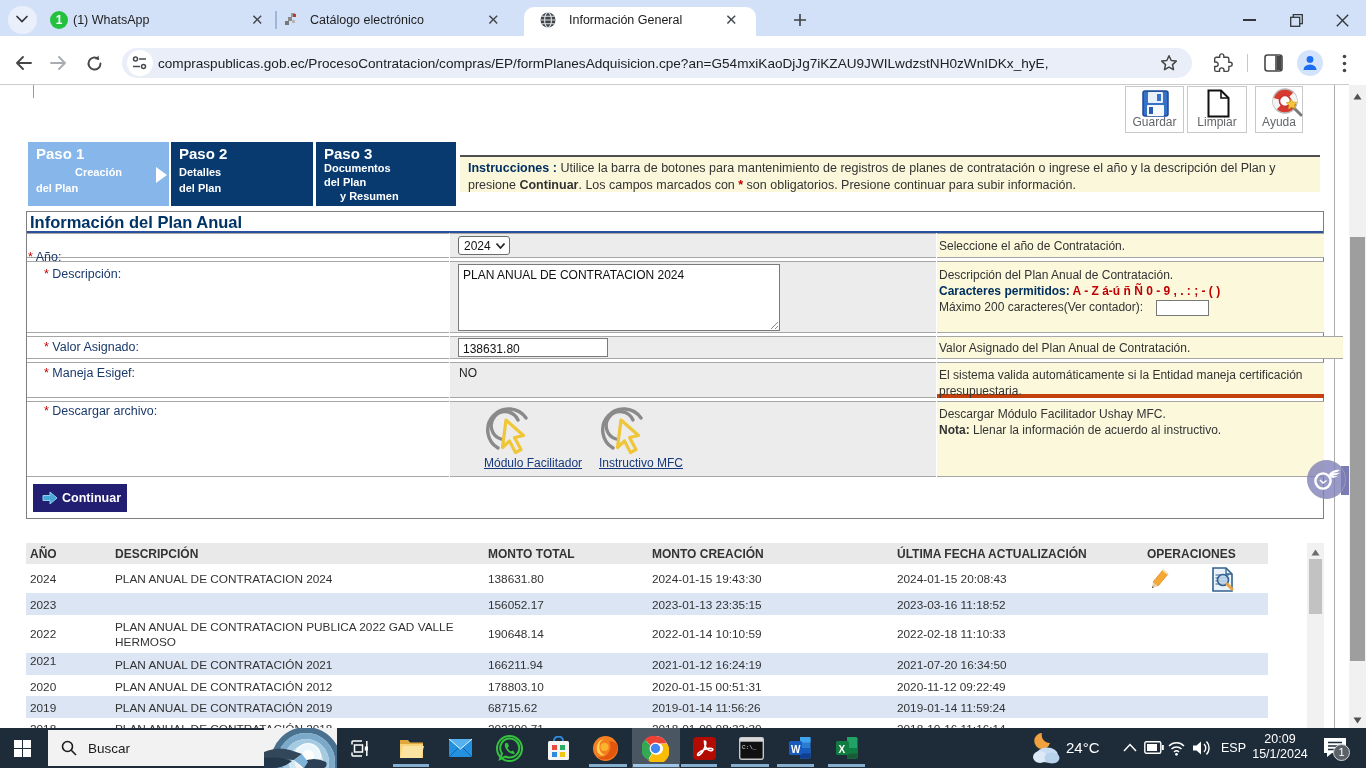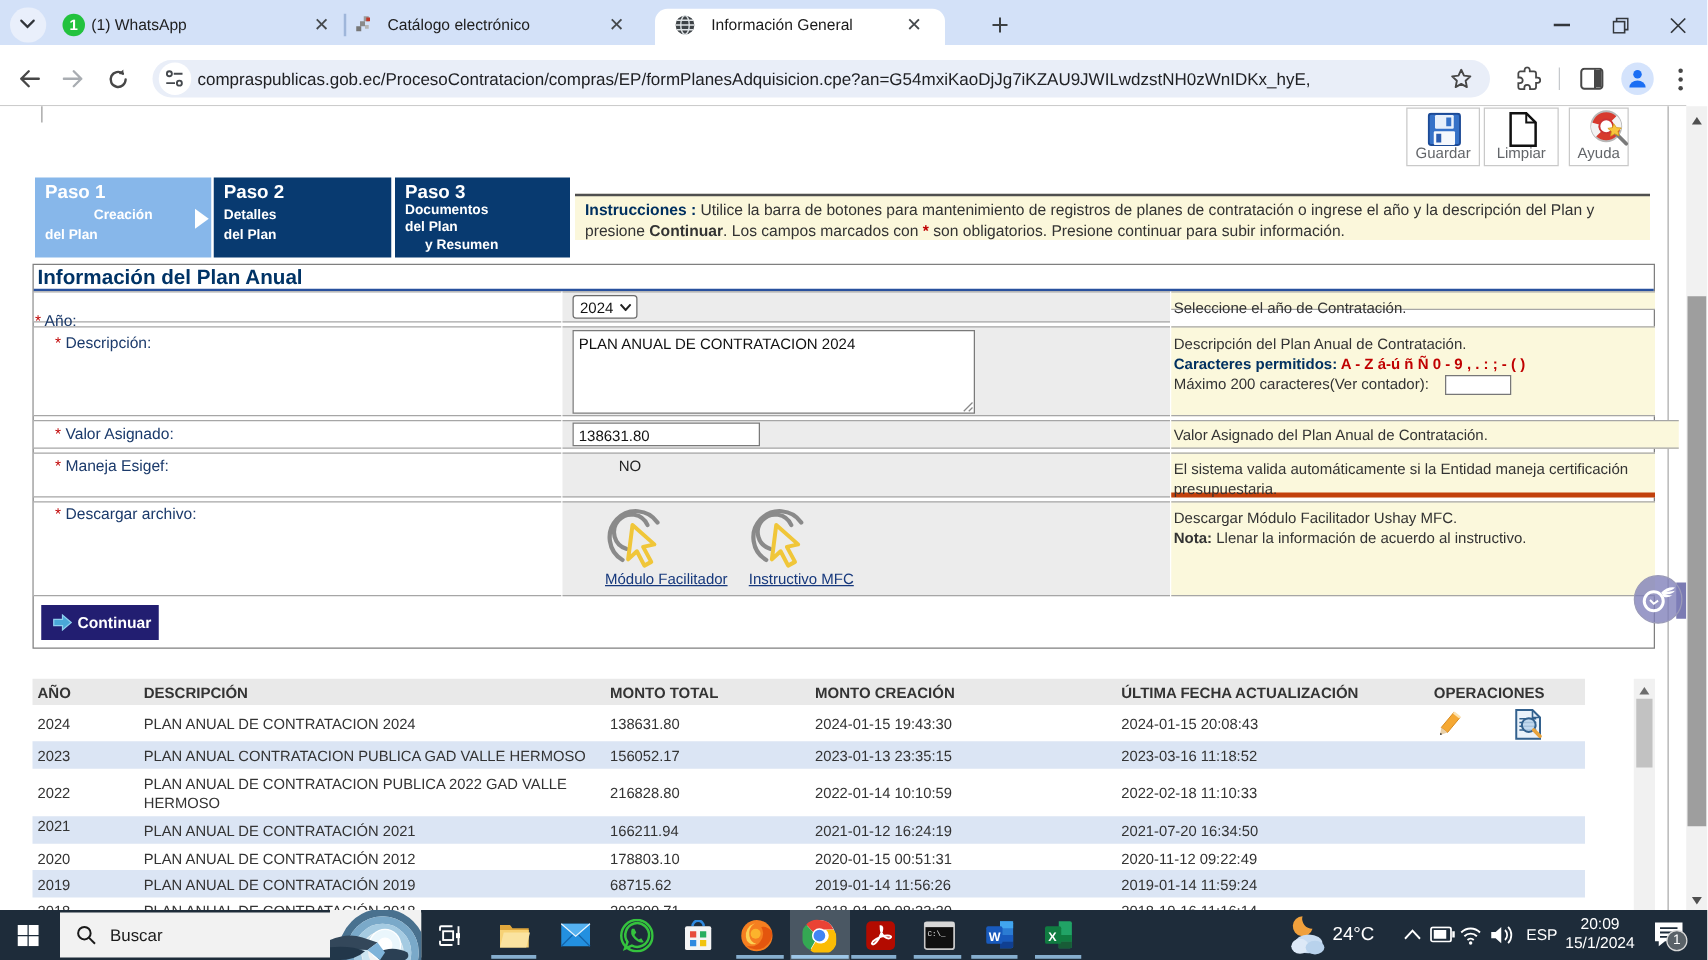--- a/index.html
+++ b/index.html
@@ -199,21 +199,21 @@
   </div>
 
   <div id="instrbox" class="abs"><span class="navy" style="font-weight:bold;">Instrucciones :</span> Utilice la barra de botones para mantenimiento de registros de planes de contratación o ingrese el año y la descripción del Plan y presione <b>Continuar</b>. Los campos marcados con <span class="red" style="font-weight:bold;">*</span> son obligatorios. Presione continuar para subir información.</div>
 
   <div id="formbox" class="abs"></div>
   <div class="abs" style="left:30px;top:213px;font-size:16.5px;font-weight:bold;color:#003366;">Información del Plan Anual</div>
   <div class="abs" style="left:27px;top:231px;width:1296px;height:2px;background:#29519e;"></div>
 
   <div class="abs" style="left:27px;top:233px;width:422px;height:25px;background:#fff;border-top:1px solid #a6a6a6;border-bottom:1px solid #a6a6a6;"></div>
   <div class="abs ctlcell" style="left:450px;top:233px;width:486px;height:25px;border-top:1px solid #a6a6a6;border-bottom:1px solid #a6a6a6;"></div>
-  <div class="abs helpcell" style="left:937px;top:233px;width:387px;height:15px;border-top:1px solid #a6a6a6;border-bottom:1px solid #a6a6a6;padding:5px 0 0 2px;">Seleccione el año de Contratación.</div>
+  <div class="abs helpcell" style="left:937px;top:233px;width:387px;height:25px;border-top:1px solid #a6a6a6;border-bottom:1px solid #a6a6a6;padding:5px 0 0 2px;">Seleccione el año de Contratación.</div>
   <div class="abs flabel" style="left:28px;top:238px;margin-top:12px;"><span class="red">* </span>Año:</div>
   <div class="abs" style="left:458px;top:236px;width:52px;height:19px;background:#fff;border:1px solid #6b6b6b;border-radius:3px;font-size:12px;color:#111;padding:2px 0 0 5px;">2024</div>
   <svg class="abs" style="left:496px;top:243px;" width="9" height="6" viewBox="0 0 9 6">
       <path d="M0.5 0.5 L4.5 5 L8.5 0.5" fill="none" stroke="#222" stroke-width="1.6"></path>
     </svg>
 
   <div class="abs" style="left:27px;top:261px;width:422px;height:72px;background:#fff;border-top:1px solid #a6a6a6;border-bottom:1px solid #a6a6a6;"></div>
   <div class="abs ctlcell" style="left:450px;top:261px;width:486px;height:72px;border-top:1px solid #a6a6a6;border-bottom:1px solid #a6a6a6;"></div>
   <div class="abs helpcell" style="left:937px;top:261px;width:387px;height:72px;border-top:1px solid #a6a6a6;border-bottom:1px solid #a6a6a6;padding:5px 0 0 2px;line-height:16px;">Descripción del Plan Anual de Contratación.<br><span class="navy" style="font-weight:bold;">Caracteres permitidos: </span><span class="red" style="font-weight:bold;">A - Z á-ú ñ Ñ 0 - 9 , . : ; - ( )</span><br>Máximo 200 caracteres(Ver contador):</div>
   <div class="abs" style="left:1156px;top:300px;width:53px;height:16px;background:#fff;border:1px solid #777;"></div>
@@ -226,21 +226,21 @@
   <div class="abs" style="left:27px;top:336px;width:422px;height:23px;background:#fff;border-top:1px solid #a6a6a6;border-bottom:1px solid #a6a6a6;"></div>
   <div class="abs ctlcell" style="left:450px;top:336px;width:486px;height:23px;border-top:1px solid #a6a6a6;border-bottom:1px solid #a6a6a6;"></div>
   <div class="abs helpcell" style="left:937px;top:336px;width:406px;height:23px;border-top:1px solid #a6a6a6;border-bottom:1px solid #a6a6a6;padding:4px 0 0 2px;">Valor Asignado del Plan Anual de Contratación.</div>
   <div class="abs flabel" style="left:44px;top:340px;"><span class="red">* </span>Valor Asignado:</div>
   <div class="abs" style="left:458px;top:338px;width:150px;height:19px;background:#fff;border:1px solid #7a7a7a;font-size:12px;color:#111;padding:3px 0 0 4px;">138631.80</div>
 
   <div class="abs" style="left:27px;top:362px;width:422px;height:36px;background:#fff;border-top:1px solid #a6a6a6;border-bottom:1px solid #a6a6a6;"></div>
   <div class="abs ctlcell" style="left:450px;top:362px;width:486px;height:36px;border-top:1px solid #a6a6a6;border-bottom:1px solid #a6a6a6;"></div>
   <div class="abs helpcell" style="left:937px;top:362px;width:387px;height:36px;border-top:1px solid #a6a6a6;border-bottom:4px solid #c2410c;padding:4px 0 0 2px;line-height:16px;">El sistema valida automáticamente si la Entidad maneja certificación presupuestaria.</div>
   <div class="abs flabel" style="left:44px;top:366px;"><span class="red">* </span>Maneja Esigef:</div>
-  <div class="abs" style="left:459px;top:366px;font-size:12px;color:#222;margin-left:36px;">NO</div>
+  <div class="abs" style="left:459px;top:366px;font-size:12px;color:#222;">NO</div>
 
   <div class="abs" style="left:27px;top:401px;width:422px;height:76px;background:#fff;border-top:1px solid #a6a6a6;border-bottom:1px solid #a6a6a6;"></div>
   <div class="abs ctlcell" style="left:450px;top:401px;width:486px;height:76px;border-top:1px solid #a6a6a6;border-bottom:1px solid #a6a6a6;"></div>
   <div class="abs helpcell" style="left:937px;top:401px;width:387px;height:76px;border-top:1px solid #a6a6a6;border-bottom:1px solid #a6a6a6;padding:4px 0 0 2px;line-height:16px;">Descargar Módulo Facilitador Ushay MFC.<br><b>Nota:</b> Llenar la información de acuerdo al instructivo.</div>
   <div class="abs flabel" style="left:44px;top:404px;"><span class="red">* </span>Descargar archivo:</div>
 
   <svg class="abs" style="left:485px;top:406px;" width="51" height="51" viewBox="0 0 51 51">
     <path d="M41 12 A 21 21 0 1 0 13 42" fill="none" stroke="#8a8a8a" stroke-width="3.4" stroke-linecap="round"></path>
     <path d="M33 14 A 14 14 0 1 0 16 33" fill="none" stroke="#8a8a8a" stroke-width="3.4" stroke-linecap="round"></path>
     <path d="M21 14 L38.5 29.5 L29.5 31.5 L36 43.5 L30.5 46.5 L24.5 35 L17.5 41.5 Z" fill="none" stroke="#f0c639" stroke-width="3.2" stroke-linejoin="round"></path>
@@ -289,28 +289,27 @@
   <svg class="abs" style="left:1212px;top:567px;" width="22" height="25" viewBox="0 0 22 25">
     <path d="M1 1 H14 L20 7 V24 H1 Z" fill="#eaf2fa" stroke="#33618e" stroke-width="1.6"></path>
     <path d="M14 1 V7 H20" fill="none" stroke="#33618e" stroke-width="1.3"></path>
     <path d="M3.5 8 H17 M3.5 11 H17 M3.5 14 H17 M3.5 17 H17" stroke="#33618e" stroke-width="1.2"></path>
     <circle cx="11" cy="13" r="5.5" fill="#bcd5ec" fill-opacity="0.85" stroke="#33618e" stroke-width="1.6"></circle>
     <path d="M15 17 L20 22" stroke="#e8a33d" stroke-width="3" stroke-linecap="round"></path>
   </svg>
 
   <div class="abs rowblue" style="left:26px;top:593px;width:1242px;height:22px;"></div>
   <div class="abs td" style="left:30px;top:598px;">2023</div>
-  <div class="abs td" style="left:115px;top:598px;">PLAN ANUAL CONTRATACION PUBLICA GAD VALLE HERMOSO</div>
   <div class="abs td" style="left:488px;top:598px;">156052.17</div>
   <div class="abs td" style="left:652px;top:598px;">2023-01-13 23:35:15</div>
   <div class="abs td" style="left:897px;top:598px;">2023-03-16 11:18:52</div>
 
   <div class="abs td" style="left:30px;top:627px;">2022</div>
   <div class="abs td" style="left:115px;top:620px;white-space:normal;width:345px;line-height:15px;">PLAN ANUAL DE CONTRATACION PUBLICA 2022 GAD VALLE HERMOSO</div>
-  <div class="abs td" style="left:488px;top:627px;">216828.80</div>
+  <div class="abs td" style="left:488px;top:627px;">190648.14</div>
   <div class="abs td" style="left:652px;top:627px;">2022-01-14 10:10:59</div>
   <div class="abs td" style="left:897px;top:627px;">2022-02-18 11:10:33</div>
 
   <div class="abs rowblue" style="left:26px;top:653px;width:1242px;height:22px;"></div>
   <div class="abs td" style="left:30px;top:654px;">2021</div>
   <div class="abs td" style="left:115px;top:658px;">PLAN ANUAL DE CONTRATACIÓN 2021</div>
   <div class="abs td" style="left:488px;top:658px;">166211.94</div>
   <div class="abs td" style="left:652px;top:658px;">2021-01-12 16:24:19</div>
   <div class="abs td" style="left:897px;top:658px;">2021-07-20 16:34:50</div>
 

